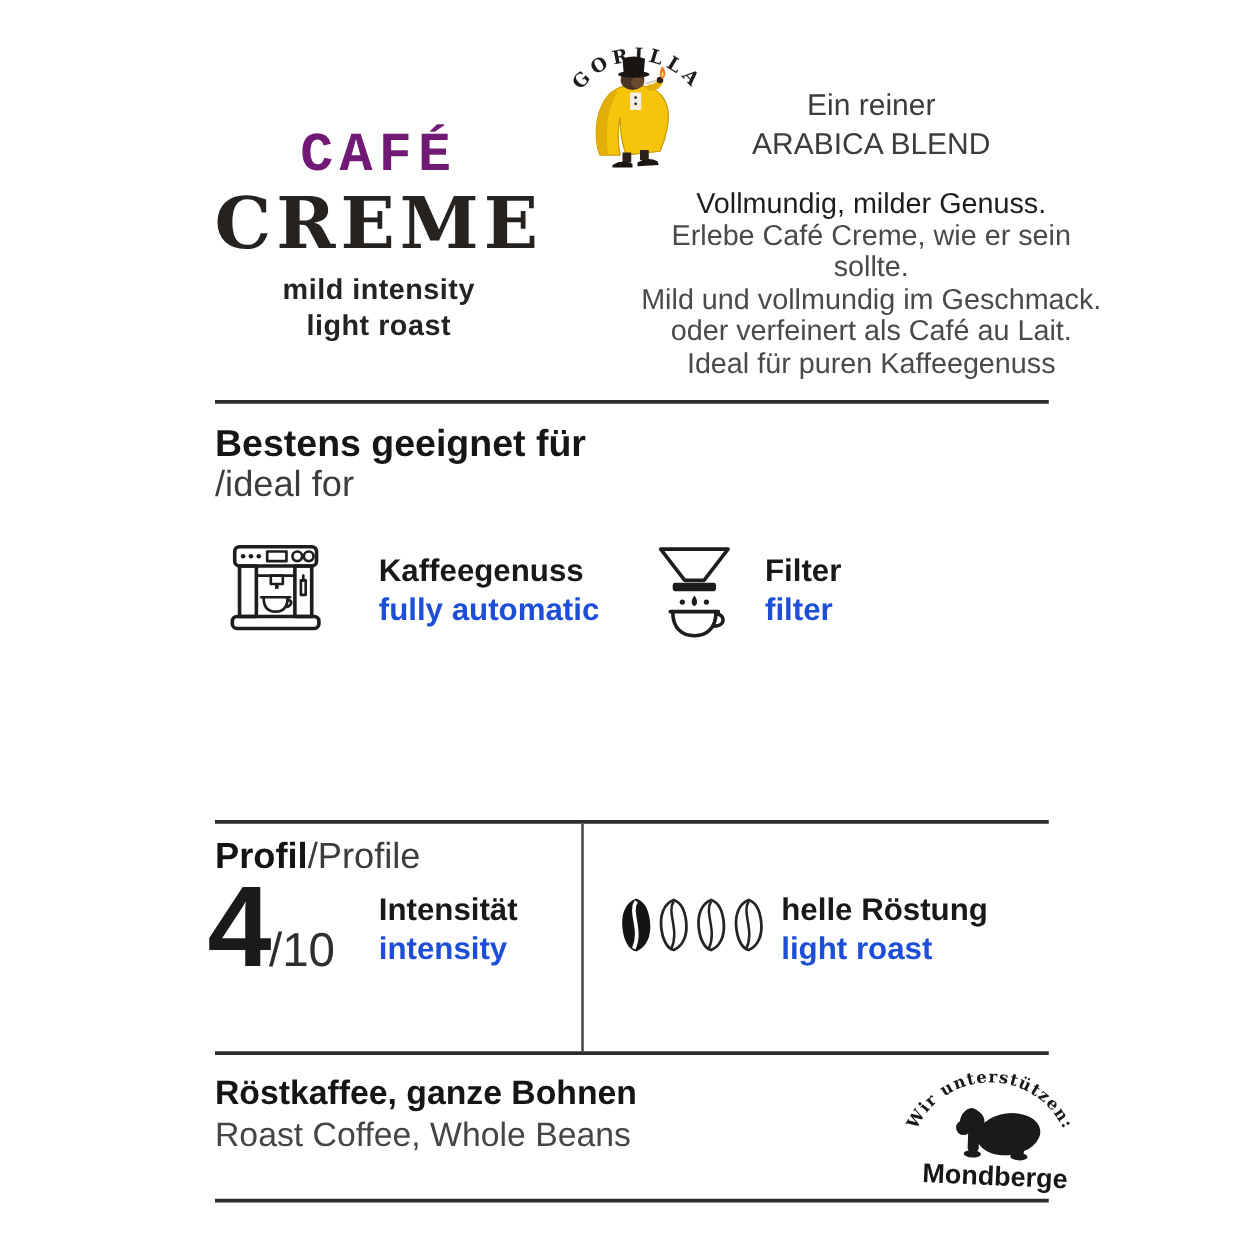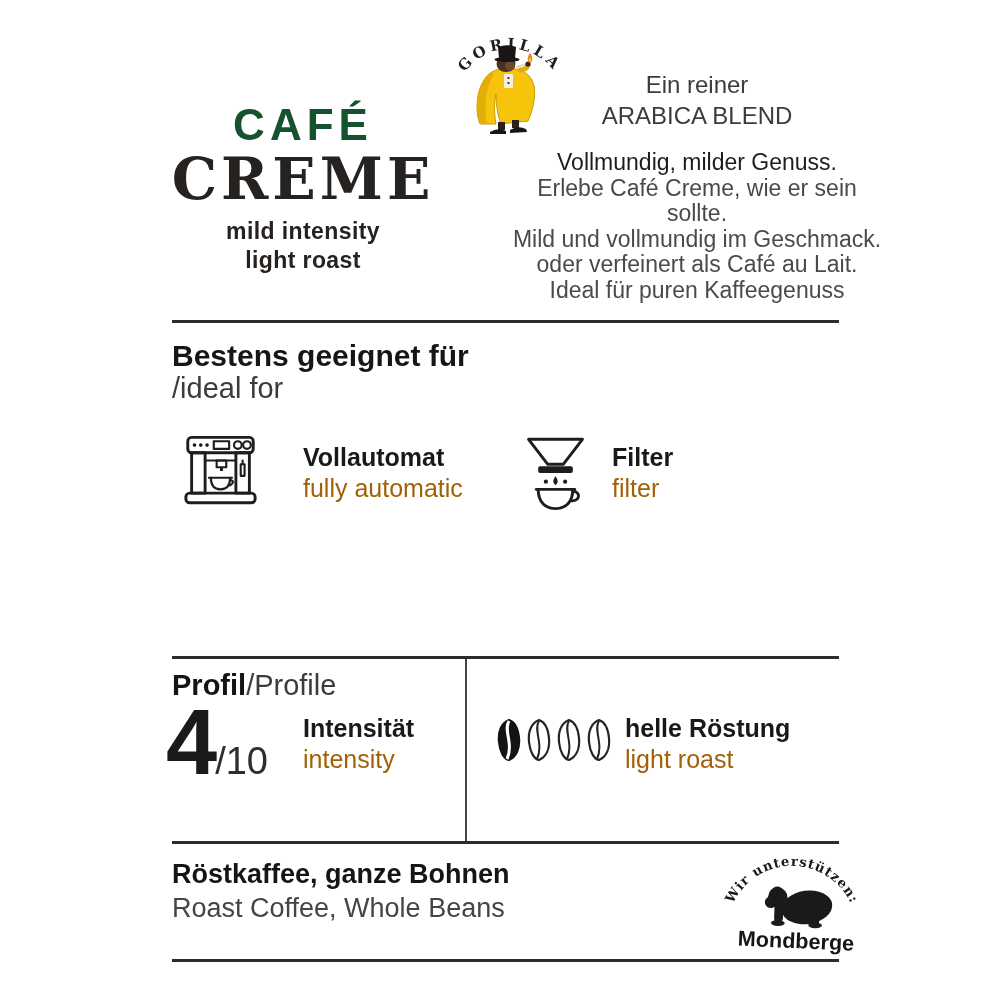--- a/index.html
+++ b/index.html
@@ -2,21 +2,21 @@
 <html><head>
 <meta charset="utf-8">
 <style>
   html,body{margin:0;padding:0;background:#ffffff;}
   .sheet{
     position:relative;width:1000px;height:1000px;background:#ffffff;overflow:hidden;
     font-family:"Liberation Sans",sans-serif;color:#1d1d1d;
   }
   
   .title-block{position:absolute;left:168px;top:100px;width:270px;text-align:center;}
-  .title-l1{font-family:Liberation Sans, sans-serif;font-weight:700;font-size:44px;line-height:50px;letter-spacing:5px;color:#14532d;}
+  .title-l1{font-family:Liberation Mono, monospace;font-weight:700;font-size:44px;line-height:50px;letter-spacing:5px;color:#701a75;}
   .title-l2{font-family:"DejaVu Serif",serif;font-weight:700;font-size:57px;line-height:57px;letter-spacing:4px;color:#262220;text-align:center;}
   .subtitle-block{position:absolute;left:168px;top:217px;width:270px;text-align:center;
     font-weight:700;font-size:23px;line-height:29px;letter-spacing:.4px;color:#262220;}
   .mascot{position:absolute;left:440px;top:8px;width:140px;height:140px;}
   .garc-text{font-family:"DejaVu Serif",serif;font-weight:700;font-size:15px;letter-spacing:4px;fill:#1d1d1d;}
   .blend-block{position:absolute;left:537px;top:69px;width:320px;text-align:center;
     font-size:24px;line-height:31px;color:#3c3c3c;}
   .desc-block{position:absolute;left:512px;top:150px;width:370px;text-align:center;
     font-size:23px;line-height:25.5px;color:#4a4a4a;}
   .desc-headline{font-weight:400;color:#1d1d1d;}
@@ -25,21 +25,21 @@
   .hr1{top:320px;} .hr2{top:656px;} .hr3{top:841px;} .hr4{top:959px;}
   .vdiv{position:absolute;left:465px;top:659px;width:2px;height:182px;background:#454545;}
   
   .suit-head-de{position:absolute;left:172px;top:339px;font-size:30px;font-weight:700;color:#161616;}
   .suit-head-en{position:absolute;left:172px;top:372px;font-size:29px;color:#3c3c3c;}
   .icon-svg{position:absolute;top:431px;width:77px;height:82px;}
   .icon-machine{left:182px;} .icon-filter{left:517px;}
   .item-labels{position:absolute;top:442px;font-size:25px;line-height:31px;}
   .labels-1{left:303px;} .labels-2{left:612px;}
   .lbl-de{font-weight:700;color:#191919;}
-  .lbl-en{color:#a16207;}
+  .lbl-en{color:#1d4ed8;font-weight:bold;}
   .stroke{fill:none;stroke:#1d1d1d;stroke-width:3;stroke-linecap:round;stroke-linejoin:round;}
   .stroke-thin{fill:none;stroke:#1d1d1d;stroke-width:2.2;stroke-linecap:round;stroke-linejoin:round;}
   .filldark{fill:#1d1d1d;stroke:none;}
   
   .profil-head{position:absolute;left:172px;top:669px;font-size:29px;color:#3c3c3c;}
   .profil-head b{font-weight:700;color:#141414;}
   .score{position:absolute;left:166px;top:690px;white-space:nowrap;}
   .score-val{font-weight:700;font-size:92px;color:#1a1a1a;letter-spacing:-2px;}
   .score-scale{font-weight:400;font-size:38px;color:#2e2e2e;}
   .int-labels{left:303px;top:713px;}
@@ -128,21 +128,21 @@
     <rect class="stroke-thin" x="36" y="30" width="10" height="7"></rect>
     <rect class="filldark" x="39.5" y="37" width="3" height="4"></rect>
     <path class="stroke-thin" d="M28,48 L52,48"></path>
     <path class="stroke-thin" d="M30,48 Q30,60 40,60 Q50,60 50,48"></path>
     <path class="stroke-thin" d="M50,50 Q56,52 50,56"></path>
     <line class="stroke-thin" x1="63" y1="30" x2="63" y2="34"></line>
     <rect class="stroke-thin" x="61" y="34" width="4" height="12"></rect>
     <rect class="stroke" x="4" y="64" width="72" height="10" rx="4"></rect>
   </svg>
   <div class="item-labels labels-1">
-    <div class="lbl-de">Vollautomat</div>
+    <div class="lbl-de">Kaffeegenuss</div>
     <div class="lbl-en">fully automatic</div>
   </div>
 
   <svg class="icon-svg icon-filter" viewBox="0 0 80 84">
     <path class="stroke" d="M12,8 L68,8 L48,34 L32,34 Z"></path>
     <rect class="filldark" x="22" y="36" width="36" height="7" rx="2"></rect>
     <circle class="filldark" cx="30" cy="52" r="2.2"></circle>
     <path class="filldark" d="M40,46.5 C37,50.5 37,53.8 40,55.4 C43,53.8 43,50.5 40,46.5"></path>
     <circle class="filldark" cx="50" cy="52" r="2.2"></circle>
     <path class="stroke" d="M20,60 L60,60"></path>

